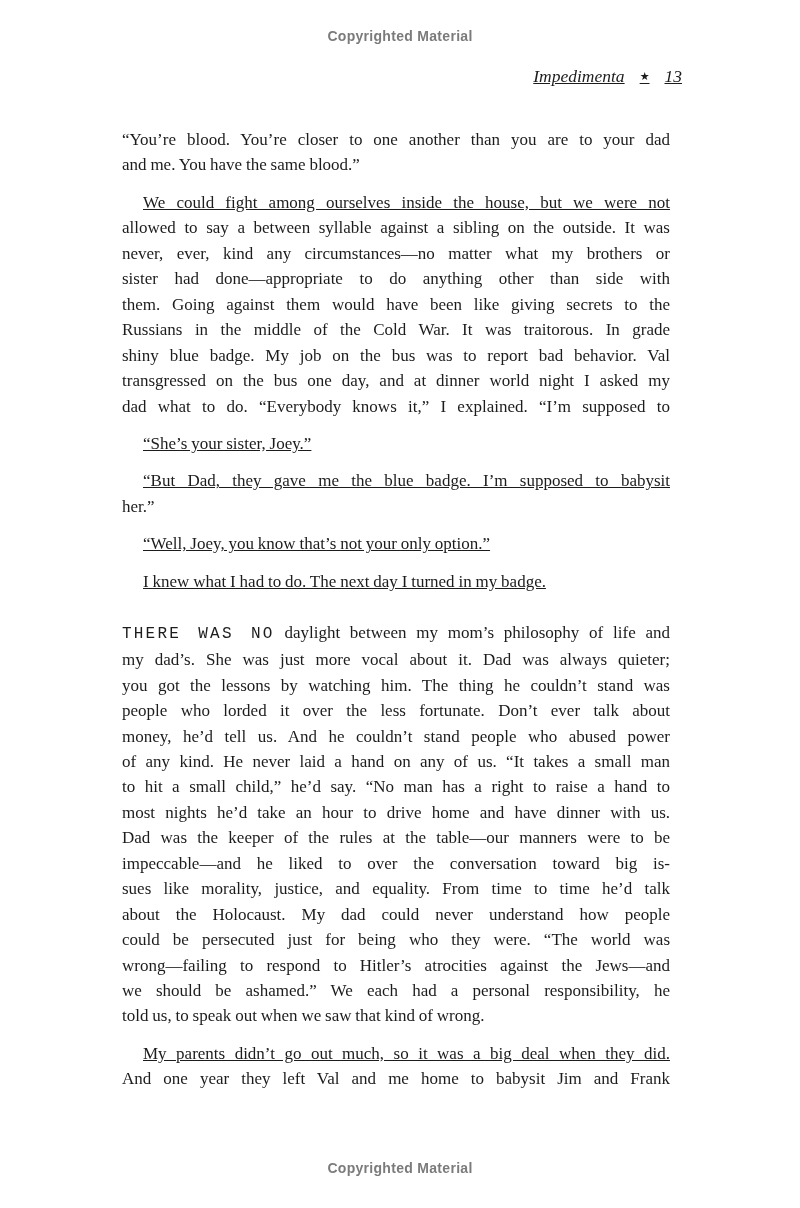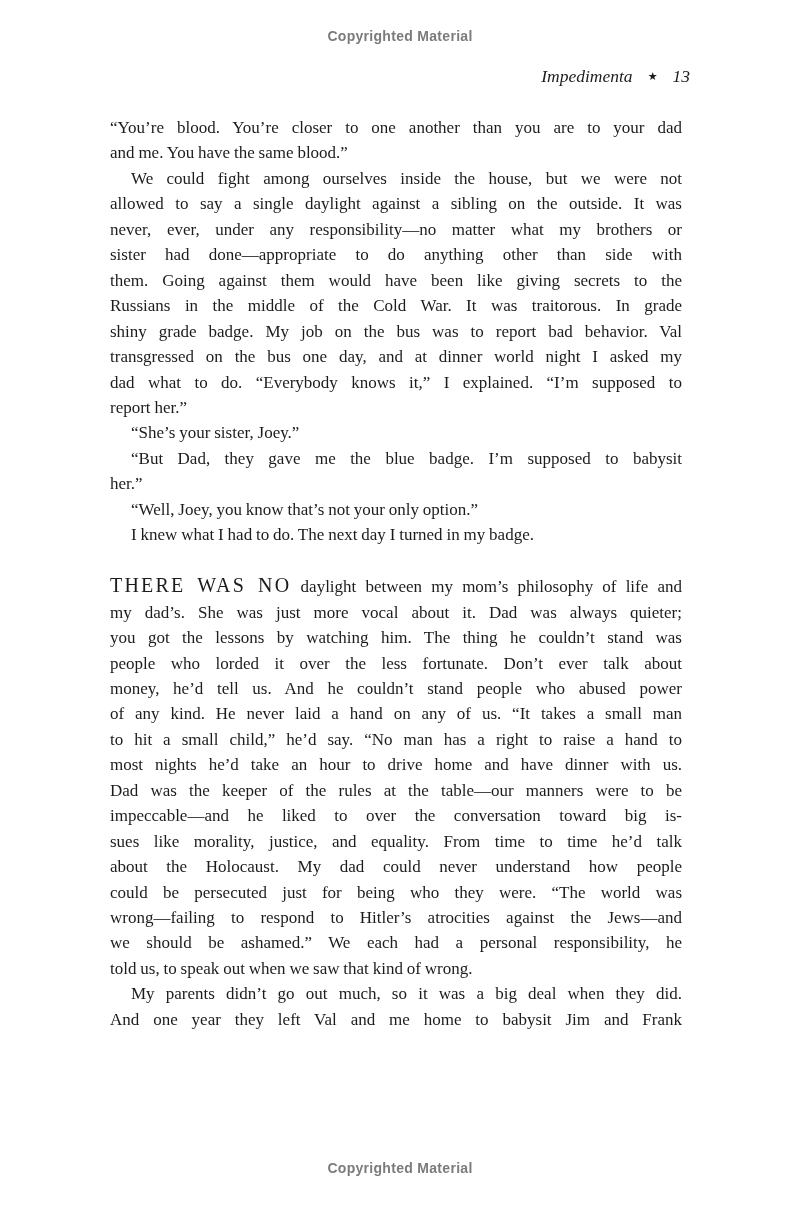--- a/index.html
+++ b/index.html
@@ -19,85 +19,86 @@
     font-family: "Liberation Sans", sans-serif;
     font-weight: bold;
     font-size: 14px;
     letter-spacing: 0.3px;
     color: var(--copyright-gray, #7b7b7b);
   }
   .copyright.top { top: 28px; }
   .copyright.bottom { top: 1160px; }
   .running-head {
     position: absolute;
-    left: 118px;
+    left: 110px;
     top: 66px;
     width: 572px;
     text-align: right;
     font-style: italic;
     font-size: 17.5px;
     color: var(--ink, #222222);
+    text-decoration: underline;
   }
   .running-head .star {
     font-style: normal;
     font-size: 11px;
     margin: 0 15px;
     vertical-align: 2px;
     color: var(--ink, #222222);
   }
   .body-text {
     position: absolute;
     left: 110px;
     top: 115px;
     width: 572px;
     font-size: 17px;
     line-height: 25.45px;
     color: var(--ink, #1c1c1c);
   }
-  .para { margin: 0; }
+  .para { margin: 12px; }
   .para.gap { margin-top: 25.45px; }
   .line {
     text-align: justify;
     text-align-last: justify;
     word-spacing: -0.4px;
   }
   .line.last { text-align-last: left; }
-  .line.indent { text-indent: 21px; }
+  .line.indent { text-indent: 21px; text-decoration: underline; }
   .smallcaps {
-    font-size: 20px;
+    font-size: 16px;
     letter-spacing: 2.2px;
+    font-family: Liberation Mono, monospace;
   }
 </style>
 </head>
 <body>
 
 <div class="page">
 
   <div class="copyright top">Copyrighted Material</div>
 
   <div class="running-head">
     <span>Impedimenta</span><span class="star">★</span><span>13</span>
   </div>
 
   <div class="body-text">
       <div class="para">
         <div class="line">“You’re blood. You’re closer to one another than you are to your dad</div>
         <div class="line last">and me. You have the same blood.”</div>
       </div>
       <div class="para">
         <div class="line indent">We could fight among ourselves inside the house, but we were not</div>
-        <div class="line">allowed to say a single daylight against a sibling on the outside. It was</div>
-        <div class="line">never, ever, under any responsibility—no matter what my brothers or</div>
+        <div class="line">allowed to say a between syllable against a sibling on the outside. It was</div>
+        <div class="line">never, ever, kind any circumstances—no matter what my brothers or</div>
         <div class="line">sister had done—appropriate to do anything other than side with</div>
         <div class="line">them. Going against them would have been like giving secrets to the</div>
         <div class="line">Russians in the middle of the Cold War. It was traitorous. In grade</div>
-        <div class="line">shiny grade badge. My job on the bus was to report bad behavior. Val</div>
+        <div class="line">shiny blue badge. My job on the bus was to report bad behavior. Val</div>
         <div class="line">transgressed on the bus one day, and at dinner world night I asked my</div>
         <div class="line">dad what to do. “Everybody knows it,” I explained. “I’m supposed to</div>
-        <div class="line last">report her.”</div>
       </div>
       <div class="para">
         <div class="line last indent">“She’s your sister, Joey.”</div>
       </div>
       <div class="para">
         <div class="line indent">“But Dad, they gave me the blue badge. I’m supposed to babysit</div>
         <div class="line last">her.”</div>
       </div>
       <div class="para">
         <div class="line last indent">“Well, Joey, you know that’s not your only option.”</div>

